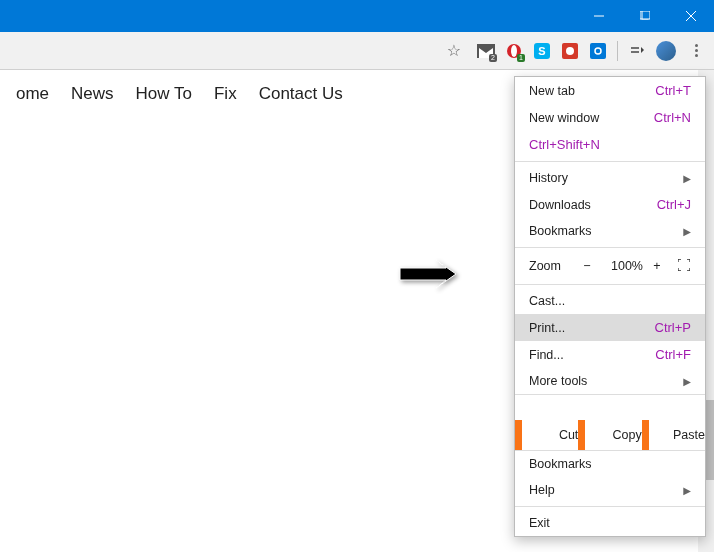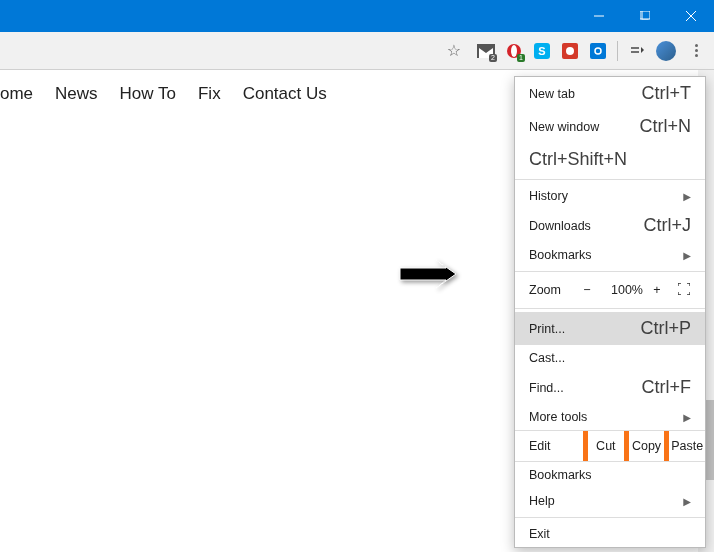--- a/index.html
+++ b/index.html
@@ -11,37 +11,37 @@
 
 .toolbar { height: 38px; background: #f1f1f1; border-bottom: 1px solid #d0d0d0; display: flex; align-items: center; justify-content: flex-end; padding-right: 8px; gap: 10px; }
 .star { font-size: 16px; color: #606060; cursor: pointer; margin-right: 6px; }
 .ext-icon { width: 18px; height: 18px; display: flex; align-items: center; justify-content: center; position: relative; cursor: pointer; }
 .badge { position: absolute; bottom: -2px; right: -2px; background: #555; color: #fff; font-size: 7px; padding: 0 2px; border-radius: 2px; line-height: 8px; }
 .divider-v { width: 1px; height: 20px; background: #c0c0c0; }
 .avatar { width: 20px; height: 20px; border-radius: 50%; background: linear-gradient(135deg,#4a90d9,#2c5f8d); cursor: pointer; }
 .menu-btn { width: 20px; height: 20px; border-radius: 50%; display: flex; flex-direction: column; align-items: center; justify-content: center; gap: 2px; cursor: pointer; }
 .menu-btn span { width: 3px; height: 3px; background: #666; border-radius: 50%; }
 
-.page-nav { padding: 14px 0 14px 0; display: flex; gap: 22px; font-size: 17px; color: #222; }
+.page-nav { padding: 14px 0 14px 16px; display: flex; gap: 22px; font-size: 17px; color: #222; }
 .page-nav span { cursor: pointer; }
 
 .dropdown { position: absolute; top: 76px; right: 8px; width: 192px; background: #fff; border: 1px solid #bbb; box-shadow: 0 4px 12px rgba(0,0,0,0.25); font-size: 12.5px; color: #222; z-index: 10; }
 .menu-item { display: flex; align-items: center; justify-content: space-between; padding: 6px 14px; cursor: pointer; white-space: nowrap; }
 .menu-item.hi { background: #dcdcdc; }
-.shortcut { color: #404040; font-size: 18px; }
+.shortcut { color: #a21caf; font-size: 13px; }
 .arrow { color: #666; font-size: 10px; }
 .sep { height: 1px; background: #ddd; margin: 3px 0; }
 .zoom-row { display: flex; align-items: center; padding: 4px 8px 4px 14px; gap: 0; }
 .zoom-lbl { flex: 1; }
 .zoom-btn { width: 28px; text-align: center; cursor: pointer; padding: 4px 0; }
 .zoom-val { width: 42px; text-align: right; }
 .full-btn { width: 26px; text-align: center; cursor: pointer; }
 .edit-row { display: flex; border-top: 1px solid #ddd; border-bottom: 1px solid #ddd; }
 .edit-lbl { padding: 8px 14px; flex: 0 0 68px; }
-.edit-btn { flex: 1; text-align: center; padding: 8px 0; border-left: 5px solid #f97316; cursor: pointer; }
+.edit-btn { flex: 1; text-align: right; padding: 8px 0; border-left: 7px solid #f97316; cursor: pointer; margin-top: 25px; }
 
 .cursor-arrow { position: absolute; top: 254px; left: 398px; z-index: 20; filter: drop-shadow(2px 2px 2px rgba(0,0,0,0.4)); }
 
 .scrollbar-track { position: absolute; right: 0; top: 70px; bottom: 0; width: 16px; background: #f0f0f0; }
 .scrollbar-thumb { position: absolute; top: 400px; width: 16px; height: 80px; background: #c0c0c0; right: 0; }
 </style>
 </head>
 <body>
 
 <div class="titlebar">
@@ -152,37 +152,36 @@
   <div class="zoom-row">
     <span class="zoom-lbl">Zoom</span>
     <span class="zoom-btn">−</span>
     <span class="zoom-val">100%</span>
     <span class="zoom-btn">+</span>
     <span class="full-btn"><svg width="12" height="12" viewBox="0 0 12 12">
           <path d="M0 3V0h3M9 0h3v3M12 9v3H9M3 12H0V9" stroke="#333" fill="none" stroke-width="1.3"></path>
         </svg></span>
   </div>
   <div class="sep"></div>
+  <div class="menu-item">
+      <span>Cast...</span>
+    </div>
   <div class="menu-item hi">
       <span>Print...</span>
       <span class="shortcut">Ctrl+P</span>
     </div>
   <div class="menu-item">
-      <span>Cast...</span>
-    </div>
-  <div class="menu-item">
       <span>Find...</span>
       <span class="shortcut">Ctrl+F</span>
     </div>
   <div class="menu-item">
       <span>More tools</span>
       <span class="arrow">▶</span>
     </div>
   <div class="edit-row">
-    <span class="edit-lbl">Edit</span>
     <span class="edit-btn">Cut</span>
     <span class="edit-btn">Copy</span>
     <span class="edit-btn">Paste</span>
   </div>
   <div class="menu-item">
       <span>Bookmarks</span>
     </div>
   <div class="menu-item">
       <span>Help</span>
       <span class="arrow">▶</span>

